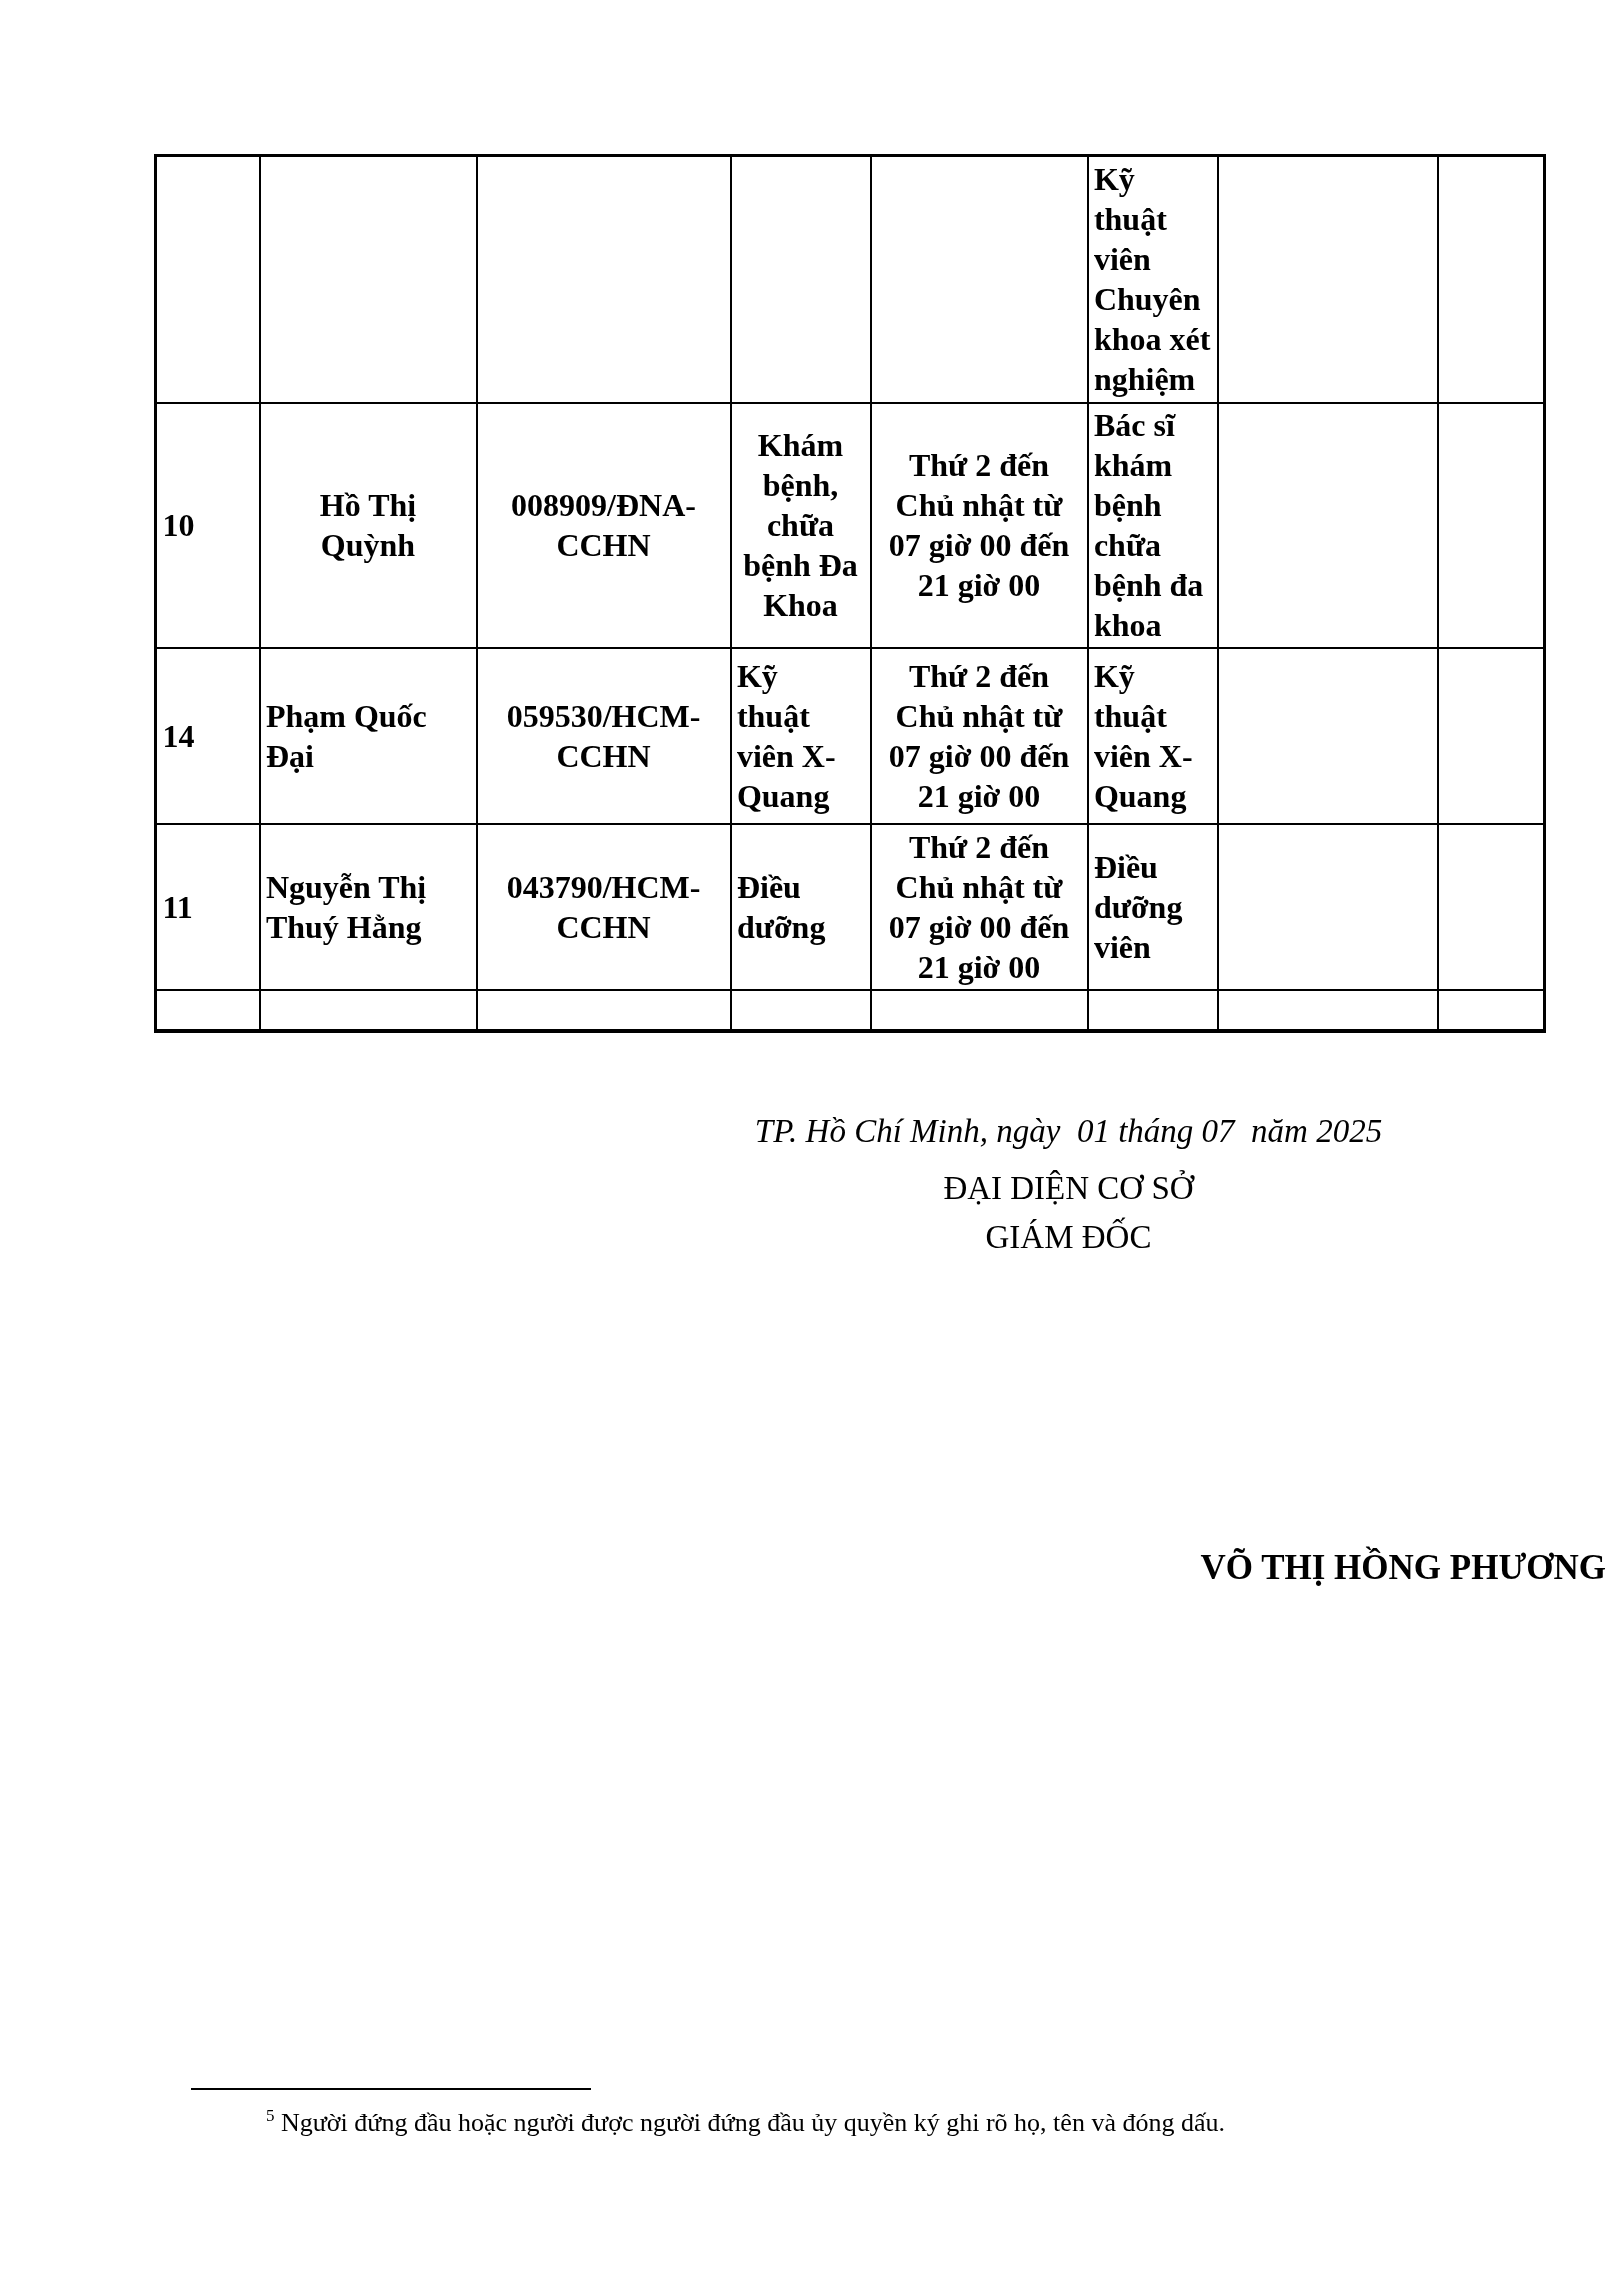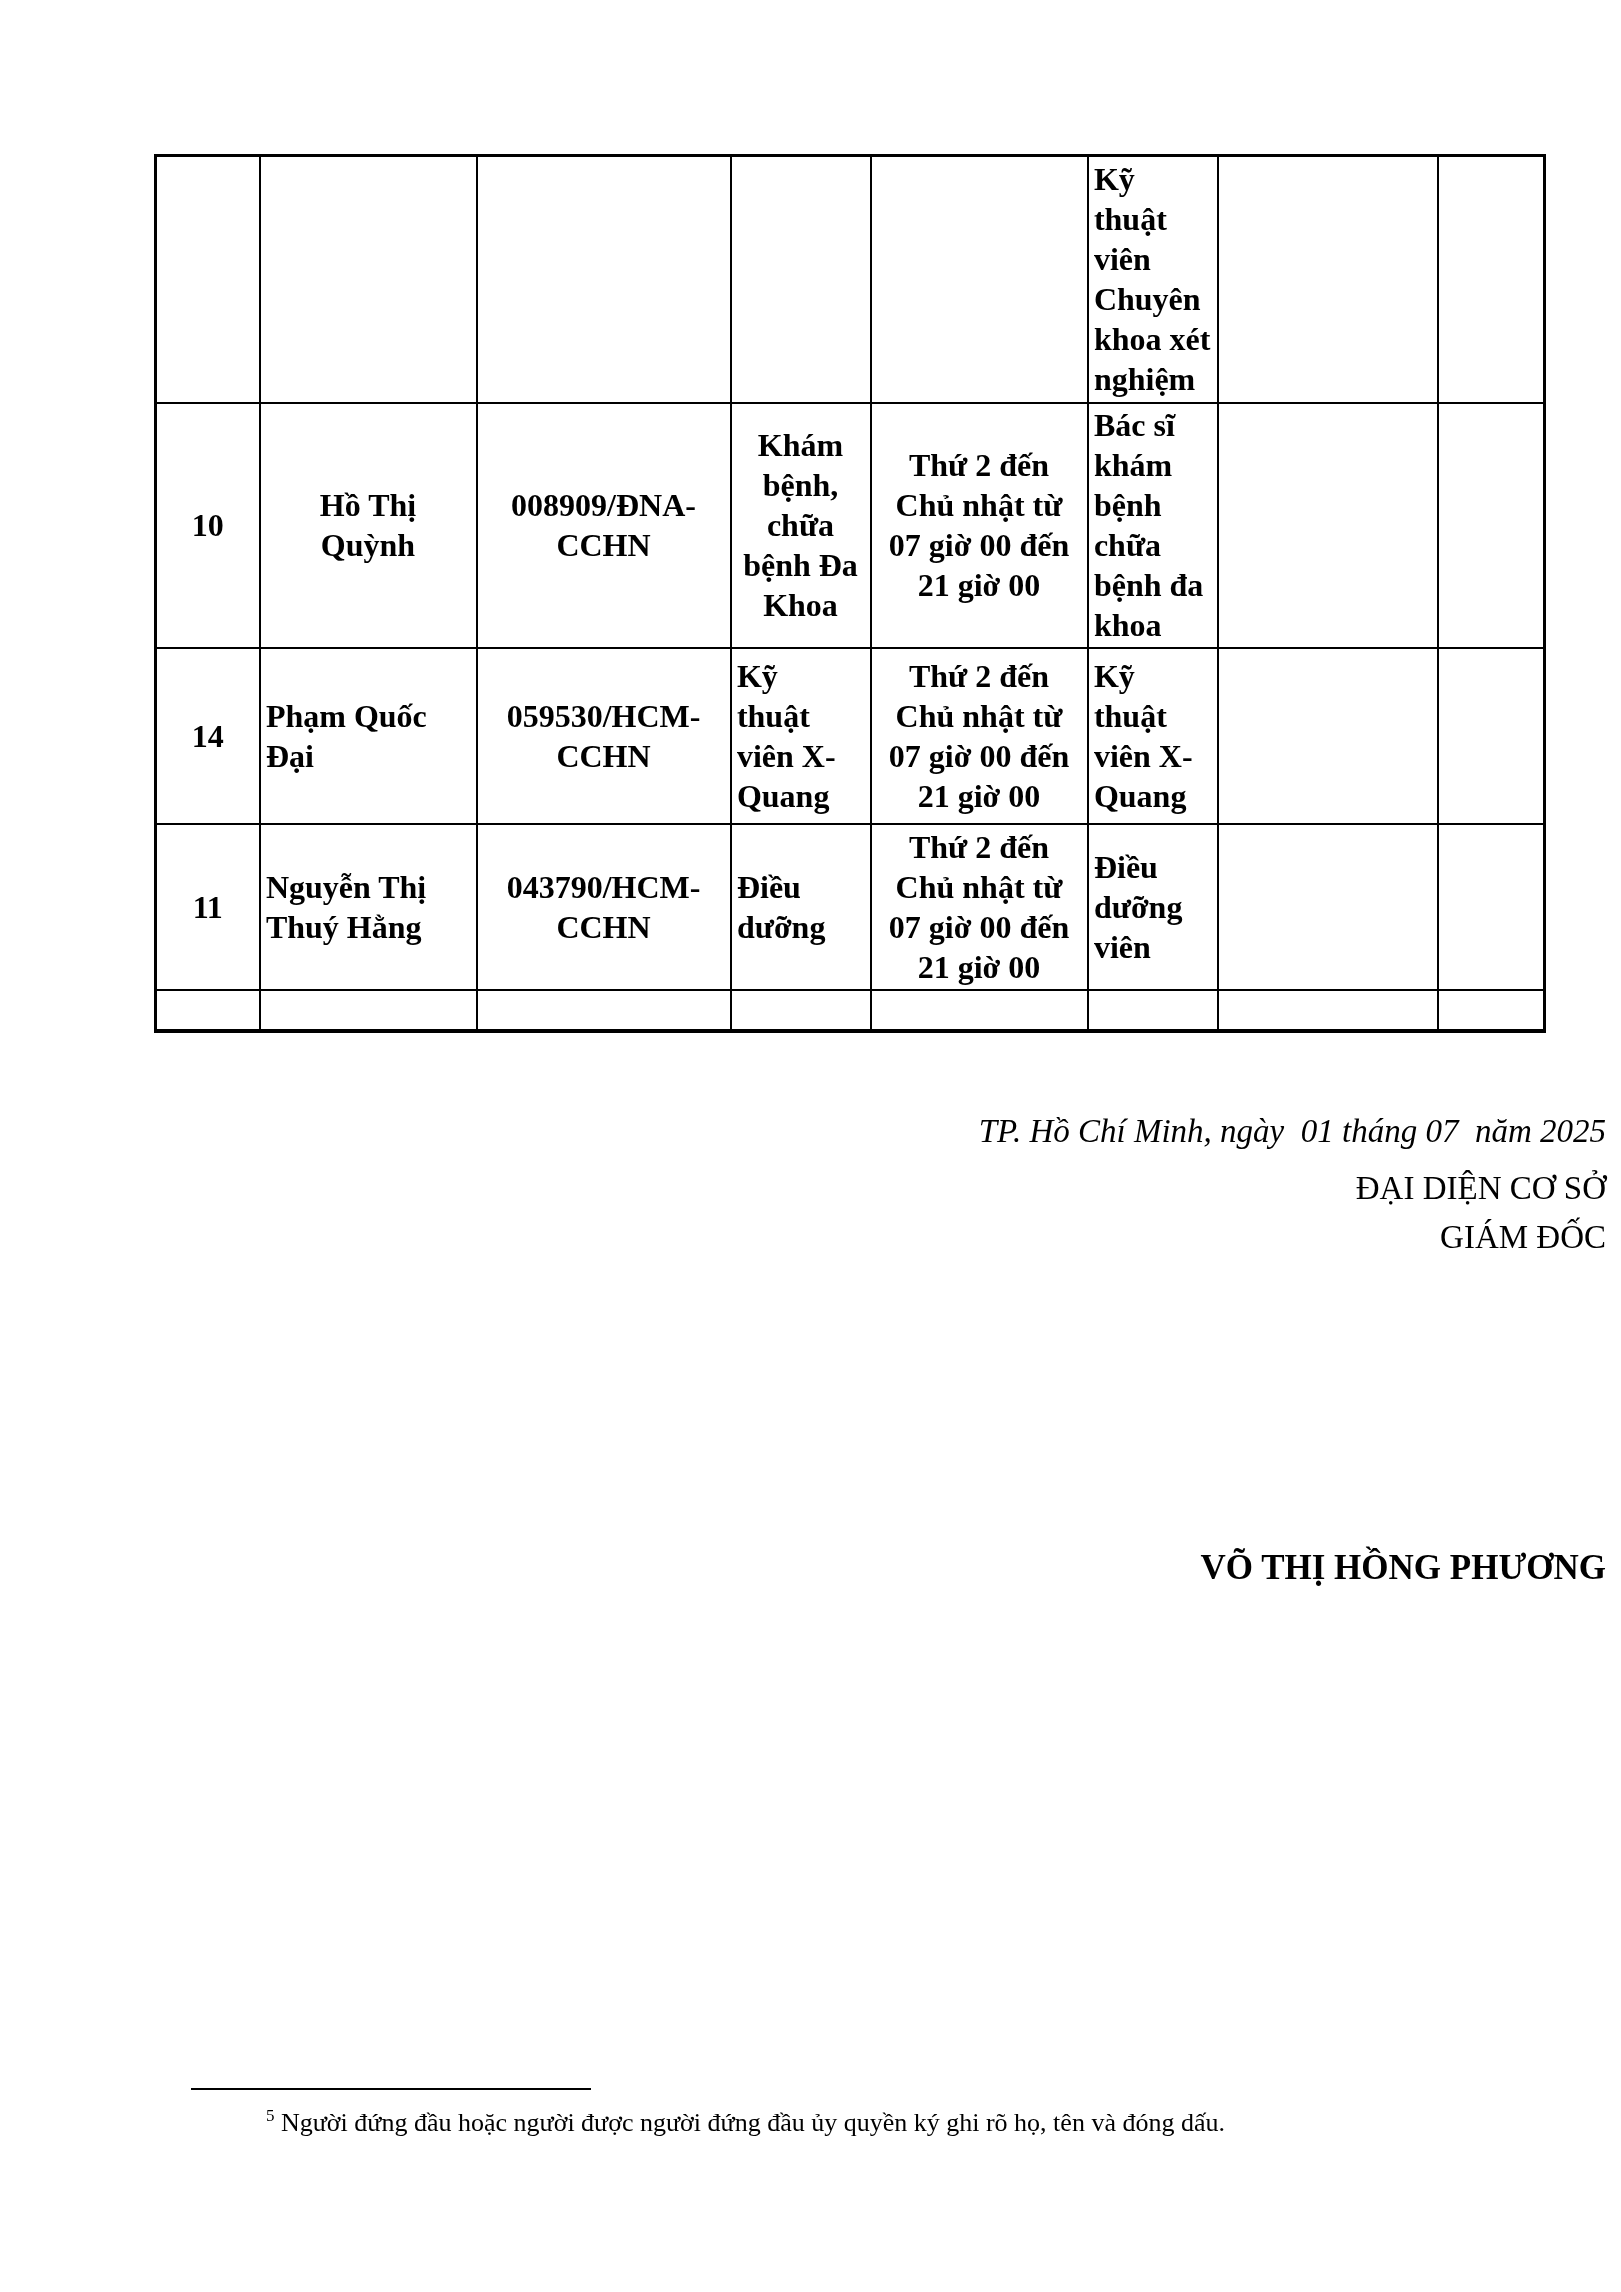--- a/index.html
+++ b/index.html
@@ -33,41 +33,40 @@
     font-size: 32px;
     font-weight: bold;
     line-height: 40px;
     padding: 1.8px 5.4px;
     white-space: pre-line;
     overflow: hidden;
     word-wrap: break-word;
   }
   td.stt {
     font-weight: normal;
-    text-align: center;
     vertical-align: top;
     padding-top: 7.2px;
     font-size: 29.6px;
   }
   td.ctr { text-align: center; }
   td.lft { text-align: left; padding-left: 4.5px; padding-right: 2.7px; }
 
   tr.row-partial { height: 247px; }
   tr.row-10      { height: 245px; }
   tr.row-11      { height: 176px; }
   tr.row-12      { height: 158px; }
   tr.row-empty   { height: 41px;  }
 
   
   .sig-block {
     position: absolute;
     left: 531px;
     top: 1112px;
     width: 1075px;
-    text-align: right;
+    text-align: center;
   }
   .sig-date {
     font-style: italic;
     font-size: 33px;
     line-height: 39px;
     margin-bottom: 12.5px;
     white-space: pre;
   }
   .sig-bold-line {
     font-weight: normal;

